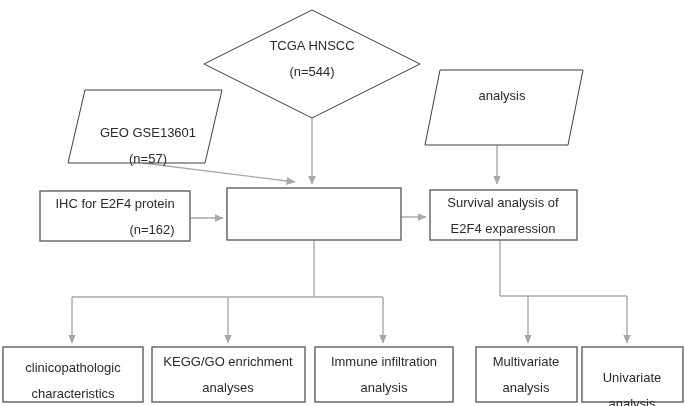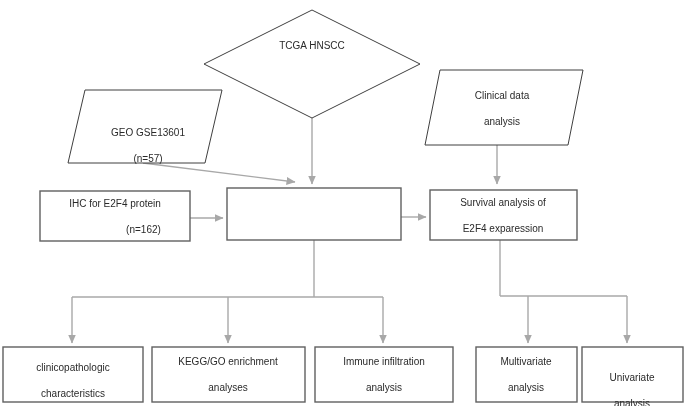--- a/index.html
+++ b/index.html
@@ -9,21 +9,21 @@
     background:#ffffff;
     font-family:"Liberation Sans", sans-serif;
     overflow:hidden;
   }
   .canvas svg{position:absolute;left:0;top:0;}
   .lbl{
     position:absolute;
     transform:translateX(-50%);
     text-align:center;
     white-space:nowrap;
-    font-size:10px;
+    font-size:13px;
     line-height:26px;
     color:#2a2a2a;
   }
 </style>
 </head>
 <body>
 
 <div class="canvas">
 
   <svg width="685" height="406" viewBox="0 0 685 406">
@@ -62,29 +62,29 @@
 
     <rect x="3" y="347" width="140" height="55" fill="#ffffff" stroke="#606060" stroke-width="1.4"></rect>
     <rect x="152" y="347" width="153" height="55" fill="#ffffff" stroke="#606060" stroke-width="1.4"></rect>
     <rect x="315" y="347" width="138" height="55" fill="#ffffff" stroke="#606060" stroke-width="1.4"></rect>
     <rect x="476" y="347" width="101" height="55" fill="#ffffff" stroke="#606060" stroke-width="1.4"></rect>
     <rect x="582" y="347" width="101" height="55" fill="#ffffff" stroke="#606060" stroke-width="1.4"></rect>
   </svg>
 
   <div class="lbl" style="left:312px; top:33px;">
     <div>TCGA HNSCC</div>
+    <div>(n=544)</div>
   </div>
 
   <div class="lbl" style="left:148px; top:120px;">
     <div>GEO GSE13601</div>
     <div>(n=57)</div>
   </div>
 
   <div class="lbl" style="left:502px; top:83px;">
-    <div>Clinical data</div>
     <div>analysis</div>
   </div>
 
   <div class="lbl" style="left:115px; top:191px;text-align:right;">
     <div>IHC for E2F4 protein</div>
     <div>(n=162)</div>
   </div>
 
 
   <div class="lbl" style="left:503px; top:190px;">

